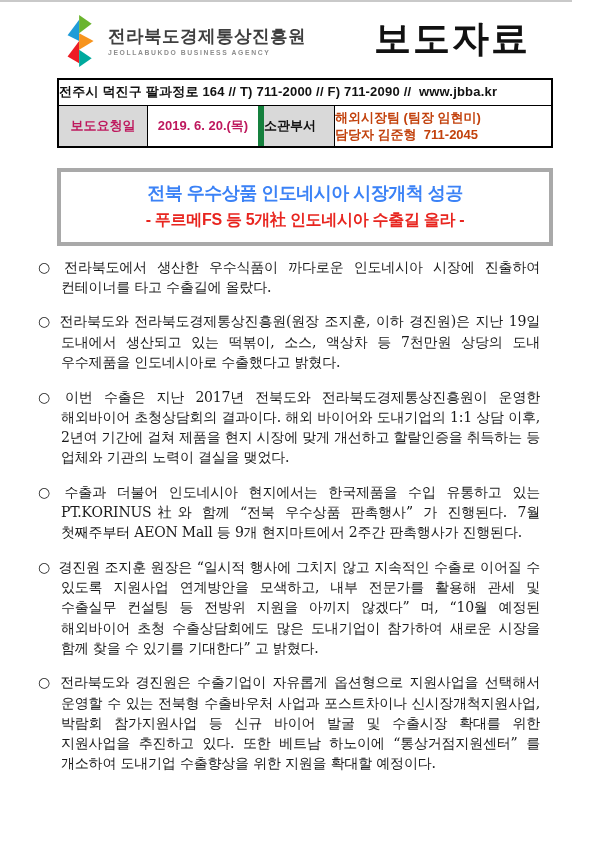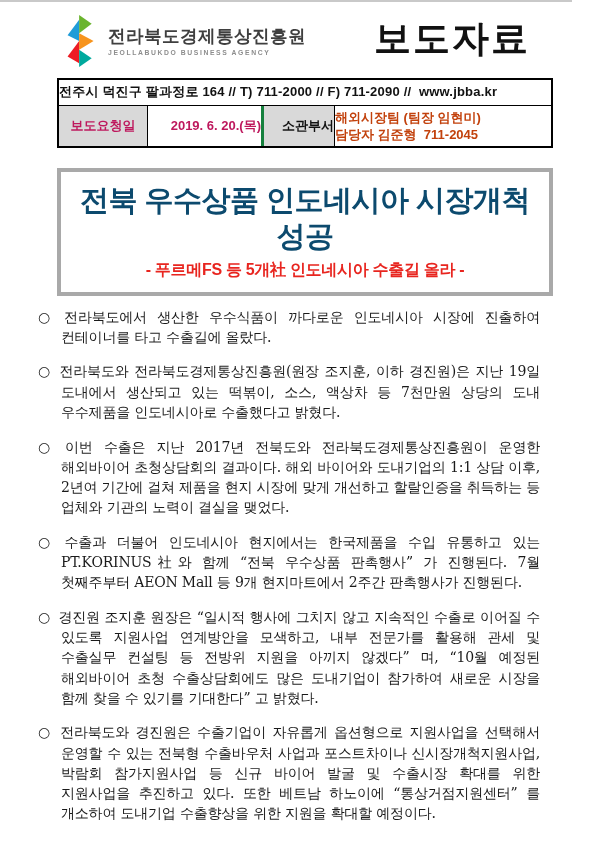--- a/index.html
+++ b/index.html
@@ -65,40 +65,40 @@
   .detail-row { display: flex; }
   .detail-row .cell {
     display: flex;
     flex-direction: column;
     justify-content: center;
     font-size: 13px;
     min-height: 40px;
     padding: 2px 0;
   }
   .cell-date-label { width: 89px; text-align: center; border-right: 1px solid #000; }
-  .cell-date      { width: 116px; text-align: right; border-right: 3px solid #15803d; }
-  .cell-dept-label{ width: 71px;  text-align: right; border-right: 1px solid #000; }
+  .cell-date      { width: 116px; text-align: center; border-right: 6px solid #15803d; }
+  .cell-dept-label{ width: 71px;  text-align: left; border-right: 1px solid #000; }
   .cell-dept      { flex: 1; text-align: left; padding-left: 14px; white-space: pre-wrap; }
   .cell-dept div  { line-height: 17px; color: #c2410c; }
   .gray-bg { background: #d9d9d9; }
   .red-text { color: #be185d; }
   .black-text { color: #111; }
 
   
   .headline-box {
     width: 496px;
     margin: 20px 0 0 19px;
     border: 4px solid #a9a9a9;
     text-align: center;
     padding: 10px 4px 11px 4px;
   }
   .headline-title {
-    font-size: 29px;
+    font-size: 18px;
     font-weight: 900;
-    color: #0c4a6e;
+    color: #3b82f6;
     letter-spacing: -0.5px;
     line-height: 1.25;
   }
   .headline-subtitle {
     font-size: 16px;
     font-weight: 900;
     color: #e8251f;
     margin-top: 5px;
     letter-spacing: -0.3px;
   }

